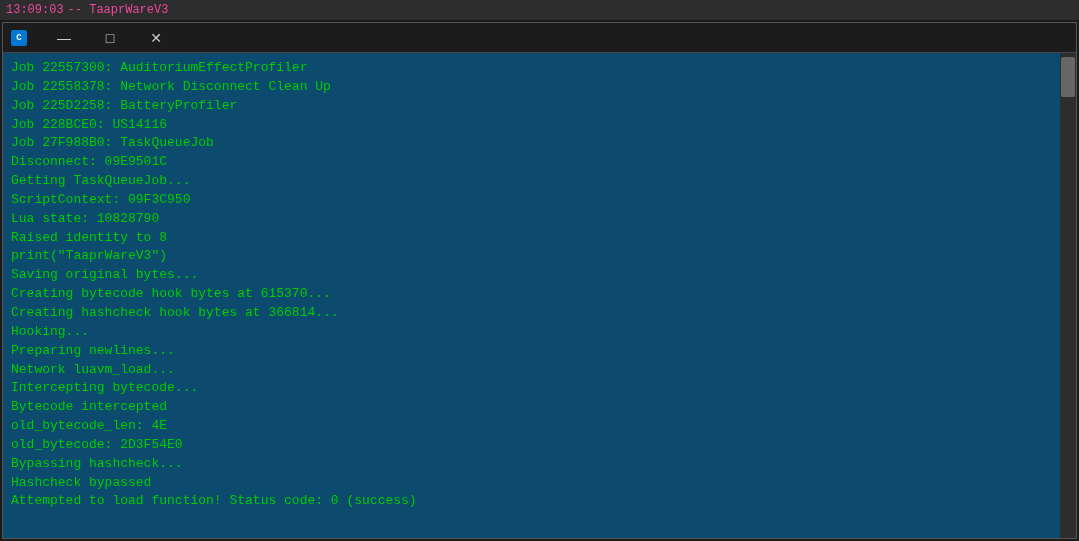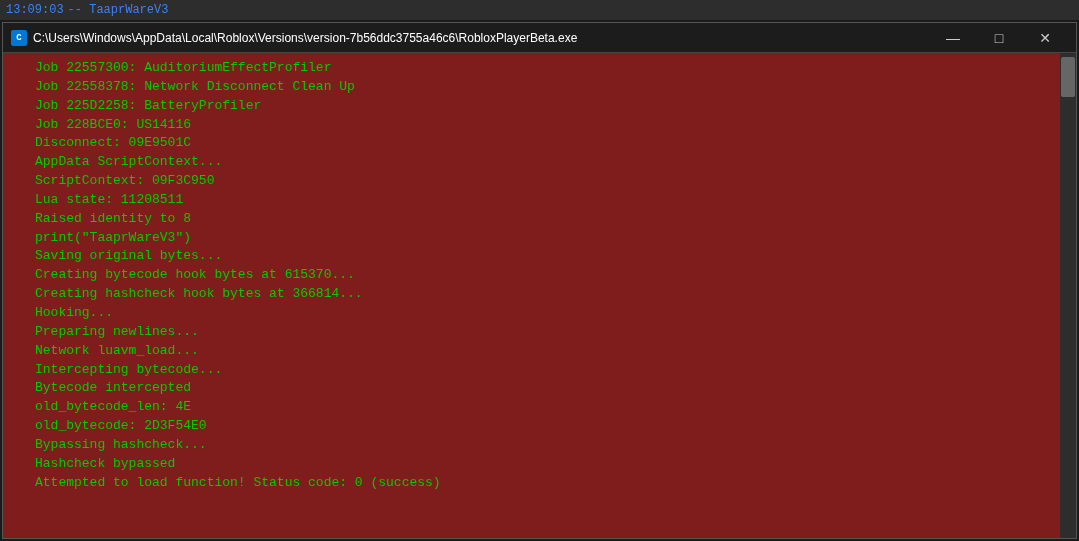--- a/index.html
+++ b/index.html
@@ -9,21 +9,21 @@
       background: #1a1a1a;
       font-family: 'Courier New', Courier, monospace;
       overflow: hidden;
       display: flex;
       flex-direction: column;
     }
 
     
     .taskbar {
       background: #2d2d2d;
-      color: #3b82f6;
+      color: #ec4899;
       font-size: 12px;
       padding: 2px 6px;
       display: flex;
       align-items: center;
       height: 20px;
       flex-shrink: 0;
     }
 
     
     .window {
@@ -82,26 +82,25 @@
       align-items: center;
       justify-content: center;
       color: #cccccc;
       font-size: 14px;
       cursor: pointer;
       font-family: 'Segoe UI', sans-serif;
     }
 
     
     .console-area {
-      background: #7f1d1d;
+      background: #0c4a6e;
       flex: 1;
       display: flex;
       overflow: hidden;
       position: relative;
-      padding-left: 24px;
     }
 
     .console-output {
       flex: 1;
       padding: 6px 8px;
       overflow-y: auto;
       overflow-x: hidden;
       color: #00cc00;
       font-size: 13px;
       line-height: 1.45;
@@ -138,38 +137,38 @@
   <span>13:09:03</span>
   <span style="margin-left:4px;text-align:center;">-- TaaprWareV3</span>
 </div>
 
 <div class="window">
 
   <div class="title-bar">
     <div class="title-bar-icon">
       <span style="font-size:9px;font-weight:bold;">C</span>
     </div>
-    <span class="title-bar-text">C:\Users\Windows\AppData\Local\Roblox\Versions\version-7b56ddc3755a46c6\RobloxPlayerBeta.exe</span>
     <div class="title-bar-controls">
       <div class="title-btn">—</div>
       <div class="title-btn">□</div>
       <div class="title-btn close">✕</div>
     </div>
   </div>
 
   <div class="console-area">
     <div class="console-output" id="console-output">
     <span class="line">Job 22557300: AuditoriumEffectProfiler</span>
         <span class="line">Job 22558378: Network Disconnect Clean Up</span>
         <span class="line">Job 225D2258: BatteryProfiler</span>
         <span class="line">Job 228BCE0: US14116</span>
+        <span class="line">Job 27F988B0: TaskQueueJob</span>
         <span class="line">Disconnect: 09E9501C</span>
-        <span class="line">AppData ScriptContext...</span>
+        <span class="line">Getting TaskQueueJob...</span>
         <span class="line">ScriptContext: 09F3C950</span>
-        <span class="line">Lua state: 11208511</span>
+        <span class="line">Lua state: 10828790</span>
         <span class="line">Raised identity to 8</span>
         <span class="line">print("TaaprWareV3")</span>
         <span class="line">Saving original bytes...</span>
         <span class="line">Creating bytecode hook bytes at 615370...</span>
         <span class="line">Creating hashcheck hook bytes at 366814...</span>
         <span class="line">Hooking...</span>
         <span class="line">Preparing newlines...</span>
         <span class="line">Network luavm_load...</span>
         <span class="line">Intercepting bytecode...</span>
         <span class="line">Bytecode intercepted</span>

